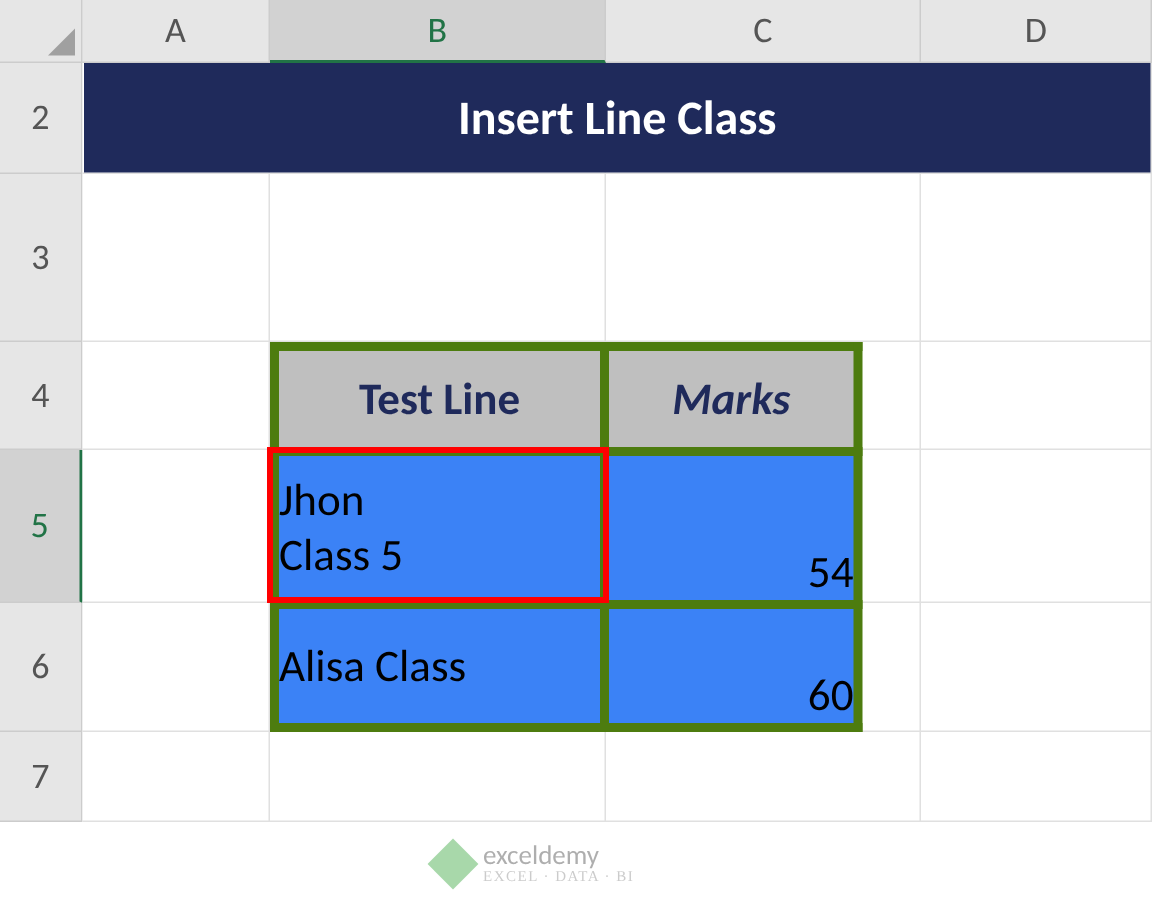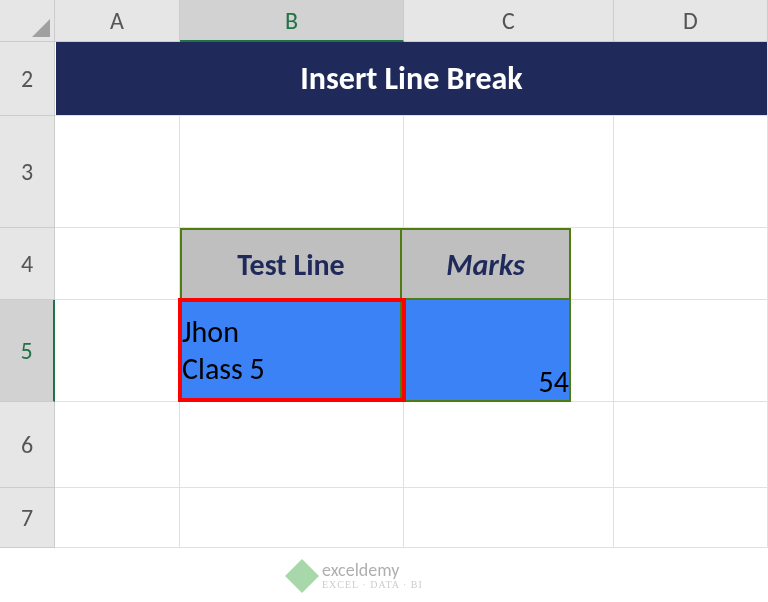--- a/index.html
+++ b/index.html
@@ -102,21 +102,21 @@
   font-weight: bold;
 }
 
 .data-table {
   position: absolute;
   left: 180px;
   top: 228px;
   border-collapse: collapse;
 }
 .data-table th, .data-table td {
-  border: 2px solid #4d7c0f;
+  border: 6px solid #4d7c0f;
   font-size: 30px;
   padding: 0 0;
 }
 .data-table th {
   background: #bfbfbf;
   color: #1f2a5b;
   font-weight: bold;
   height: 70px;
   text-align: center;
 }
@@ -218,33 +218,37 @@
     <div class="row r7">
       <div class="row-h r7">7</div>
       <div class="cell colA r7"></div>
       <div class="cell colB r7"></div>
       <div class="cell colC r7"></div>
       <div class="cell colD r7"></div>
     </div>
   </div>
 </div>
 
-<div class="title-band">Insert Line Break</div>
+<div class="title-band">Insert Line Class</div>
 
 <table class="data-table">
   <tbody>
       <tr>
     <th class="thB">Test Line</th>
     <th class="thC">Marks</th>
   </tr>
   <tr>
     <td class="tdB5">Jhon
  Class 5</td>
     <td class="tdC5">54</td>
   </tr>
+  <tr>
+    <td class="tdB6">Alisa Class</td>
+    <td class="tdC6">60</td>
+  </tr>
 </tbody>
   </table>
 
 <div class="red-box"></div>
 
 <div class="watermark">
   <div class="logo"></div>
   <div>
     <div class="txt">exceldemy</div>
     <div class="sub">EXCEL · DATA · BI</div>

